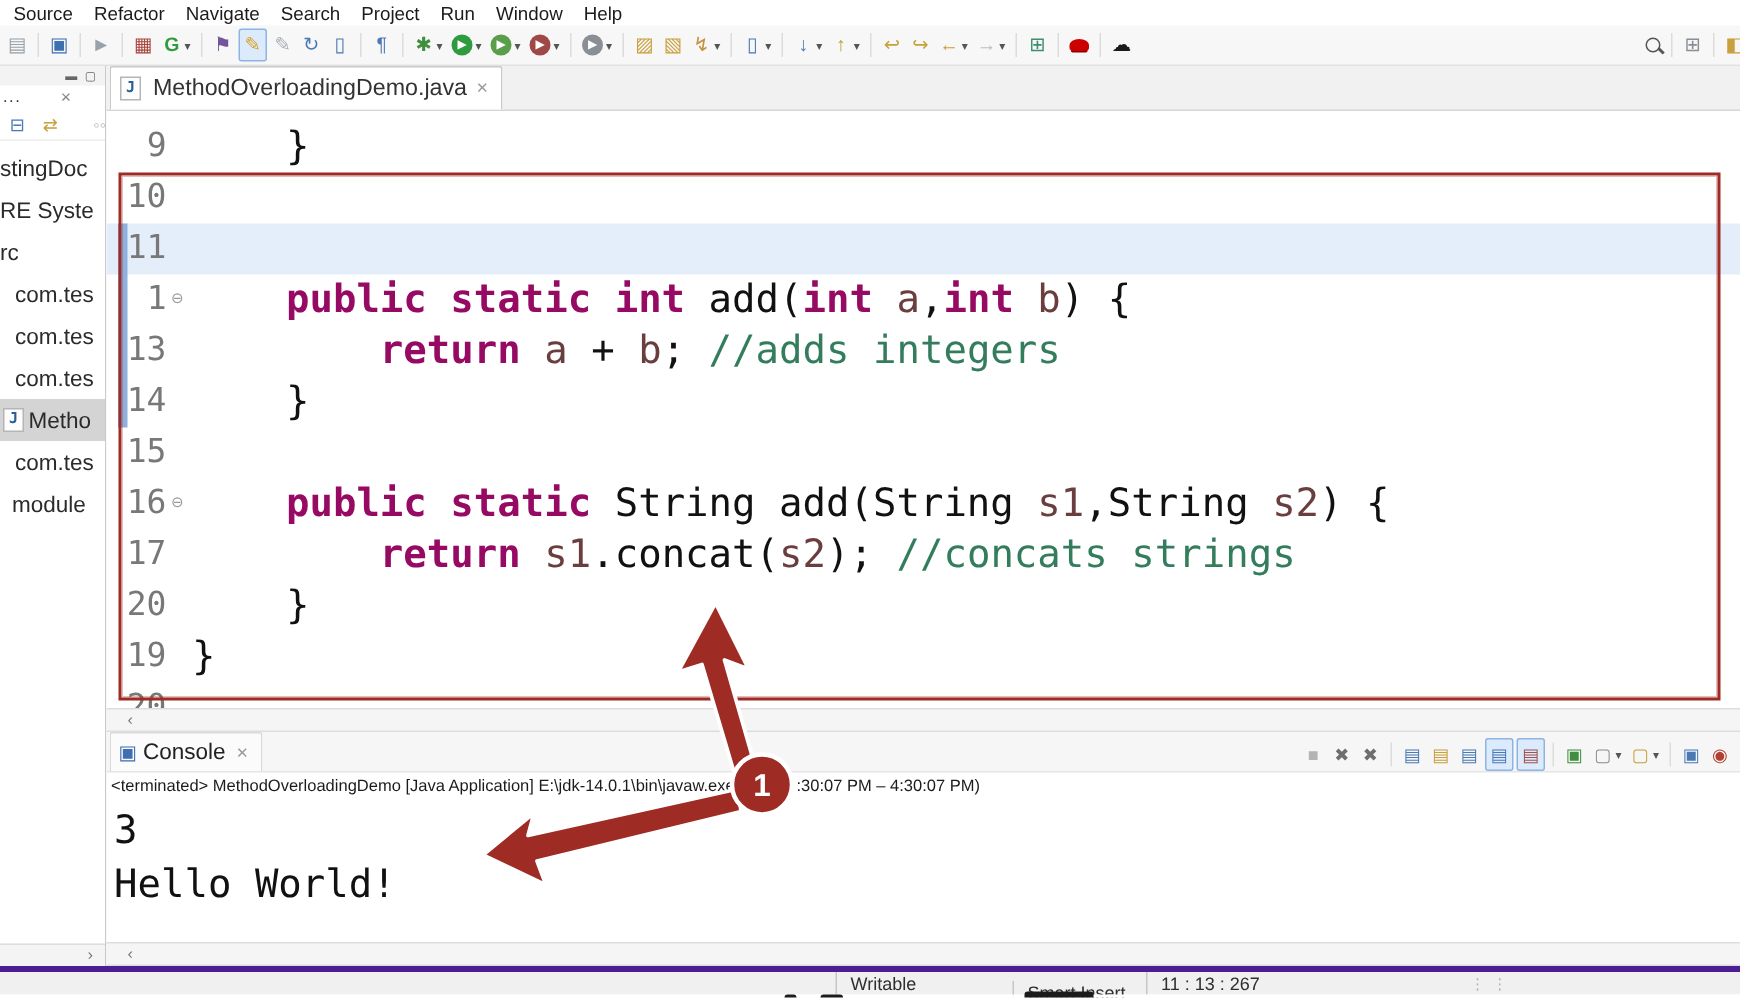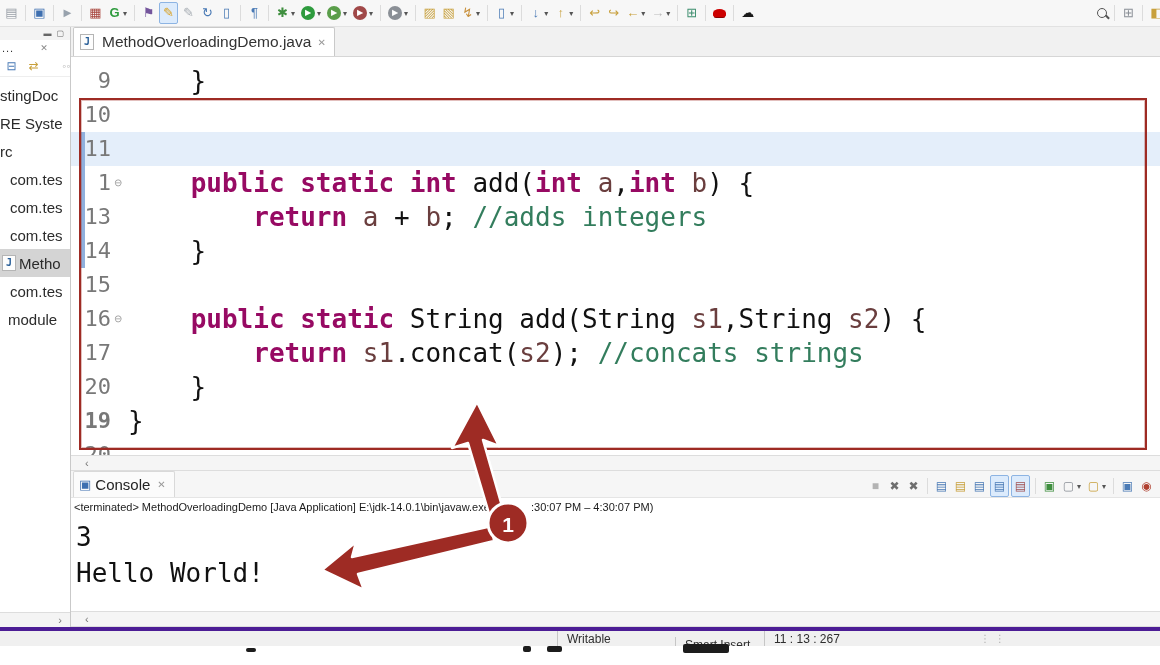--- a/index.html
+++ b/index.html
@@ -102,20 +102,30 @@
   .smudge{position:absolute;background:#1c1c1c;border-radius:2px;}
 
   
   #annot{position:absolute;left:0;top:0;width:1160px;height:665px;pointer-events:none;z-index:50;}
 </style>
 </head>
 <body>
 
 <div id="app">
 
+  <div id="menubar">
+      <span class="mitem">Source</span>
+      <span class="mitem">Refactor</span>
+      <span class="mitem">Navigate</span>
+      <span class="mitem">Search</span>
+      <span class="mitem">Project</span>
+      <span class="mitem">Run</span>
+      <span class="mitem">Window</span>
+      <span class="mitem">Help</span>
+    </div>
 
   <div id="toolbar">
 
   <span class="ticon">
         <span class="g" style="color: rgb(154, 160, 168);">▤</span>
       </span>
       <span class="tsep"></span>
       <span class="ticon">
         <span class="g" style="color: rgb(62, 111, 176);">▣</span>
       </span>
@@ -329,21 +339,21 @@
           <div class="codeln" style="top: 177px;"><span class="seg-p">    }</span></div>
           <div class="lnum" style="top: 211px; text-align: right;">15</div>
           <div class="codeln" style="top: 211px;"></div>
           <div class="lnum" style="top: 245px;">16</div>
           <div class="fold" style="top: 245px;">⊖</div>
           <div class="codeln" style="top: 245px;"><span class="seg-p">    </span><span class="seg-k">public static</span><span class="seg-p"> String add(String </span><span class="seg-v">s1</span><span class="seg-p">,String </span><span class="seg-v">s2</span><span class="seg-p">) {</span></div>
           <div class="lnum" style="top: 279px;">17</div>
           <div class="codeln" style="top: 279px;"><span class="seg-p">        </span><span class="seg-k">return</span><span class="seg-p"> </span><span class="seg-v">s1</span><span class="seg-p">.concat(</span><span class="seg-v">s2</span><span class="seg-p">); </span><span class="seg-c">//concats strings</span></div>
           <div class="lnum" style="top: 313px;">20</div>
           <div class="codeln" style="top: 313px;"><span class="seg-p">    }</span></div>
-          <div class="lnum" style="top: 347px; font-weight: bold;">19</div>
+          <div class="lnum" style="top: 347px;">19</div>
           <div class="codeln" style="top: 347px;"><span class="seg-p">}</span></div>
           <div class="lnum" style="top: 381px;">20</div>
           <div class="codeln" style="top: 381px;"></div>
           <div id="range-bar" style="top:75px;height:136px;"></div>
           <div id="redrect" style="left:8px;top:41px;width:1064px;height:348px;"></div>
         </div>
 
       <div class="hscroll">
         <span class="scrgl">‹</span>
       </div>

